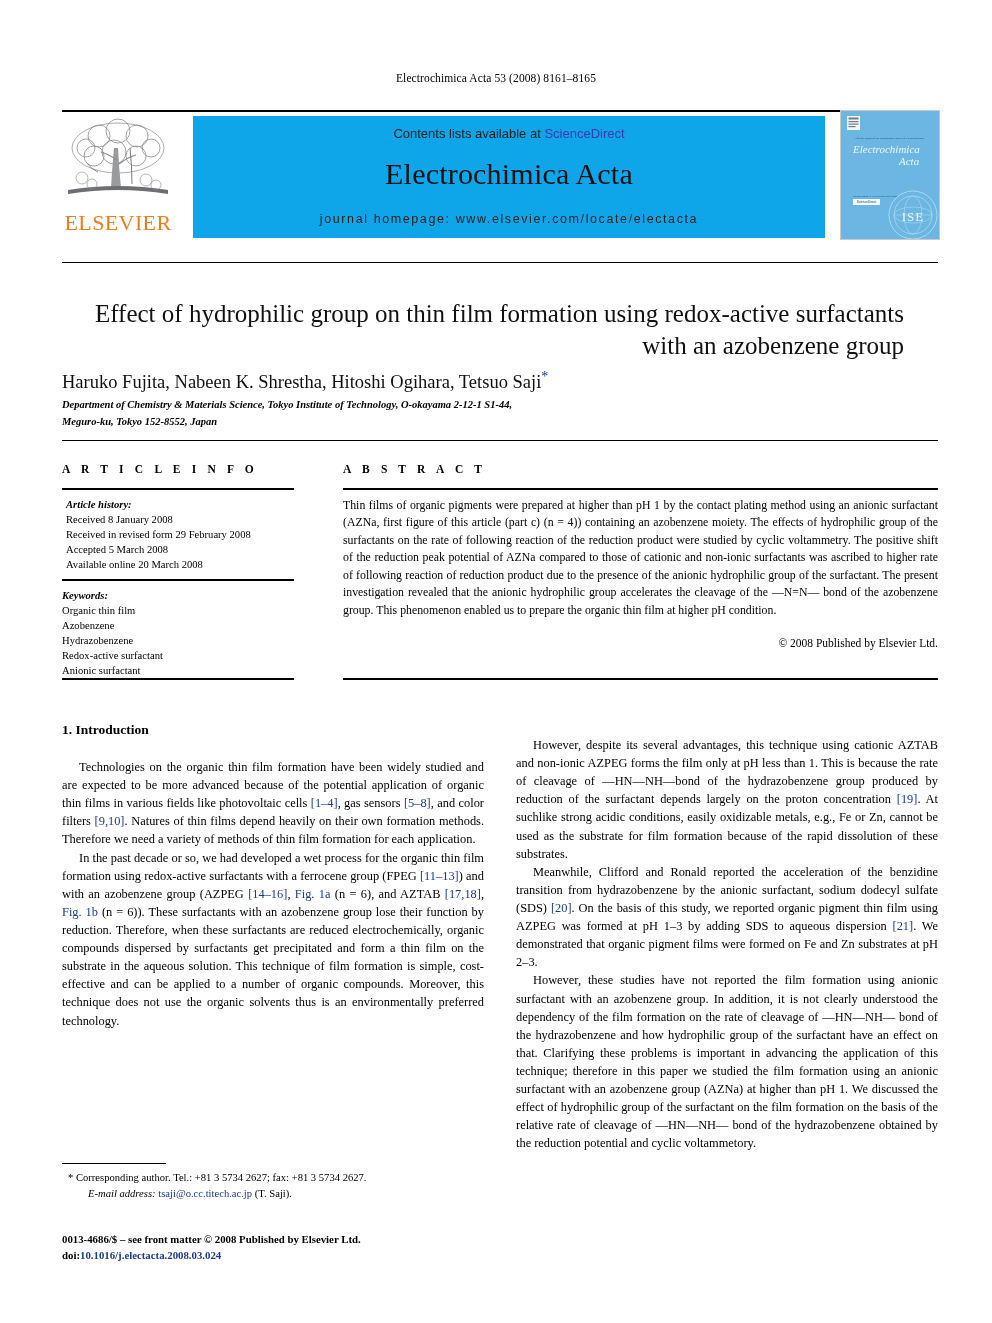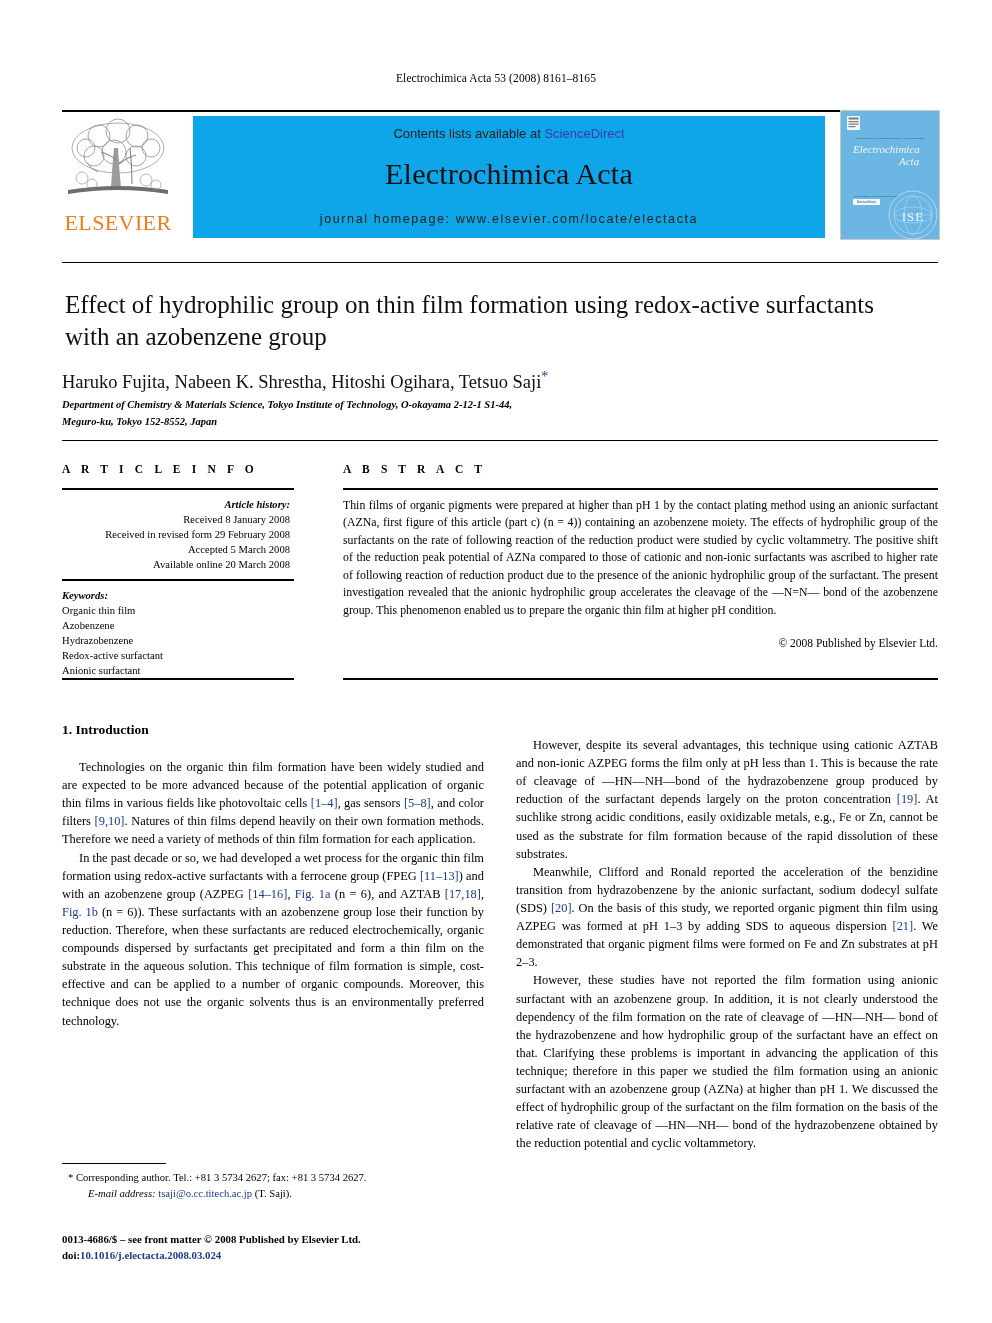--- a/index.html
+++ b/index.html
@@ -130,21 +130,22 @@
   }
   .article-title {
     position: absolute;
     left: 62px; top: 286px;
     width: 830px;
     font-family: "Liberation Serif", serif;
     font-size: 25px;
     line-height: 1.28;
     color: #111;
     font-weight: normal;
-    margin: 3px;
+    margin: 12px;
+    text-align: right;
   }
   .authors {
     position: absolute;
     left: 62px; top: 369px;
     width: 830px;
     font-family: "Liberation Serif", serif;
     font-size: 18.5px;
     color: #111;
   }
   .authors .star {
@@ -191,27 +192,26 @@
   }
   .rule-abs {
     position: absolute;
     left: 343px; top: 488px;
     width: 595px; height: 1.6px;
     background: #000;
   }
 
   .info-col {
     position: absolute;
-    left: 50px; top: 497px;
+    left: 66px; top: 497px;
     width: 240px;
     font-family: "Liberation Serif", serif;
     font-size: 10.6px;
     line-height: 1.42;
     color: #000;
-    text-align: right;
   }
   .info-col .lab {
     font-style: italic;
     font-weight: bold;
   }
 
   .rule-info2 {
     position: absolute;
     left: 62px; top: 579px;
     width: 232px; height: 1.6px;

